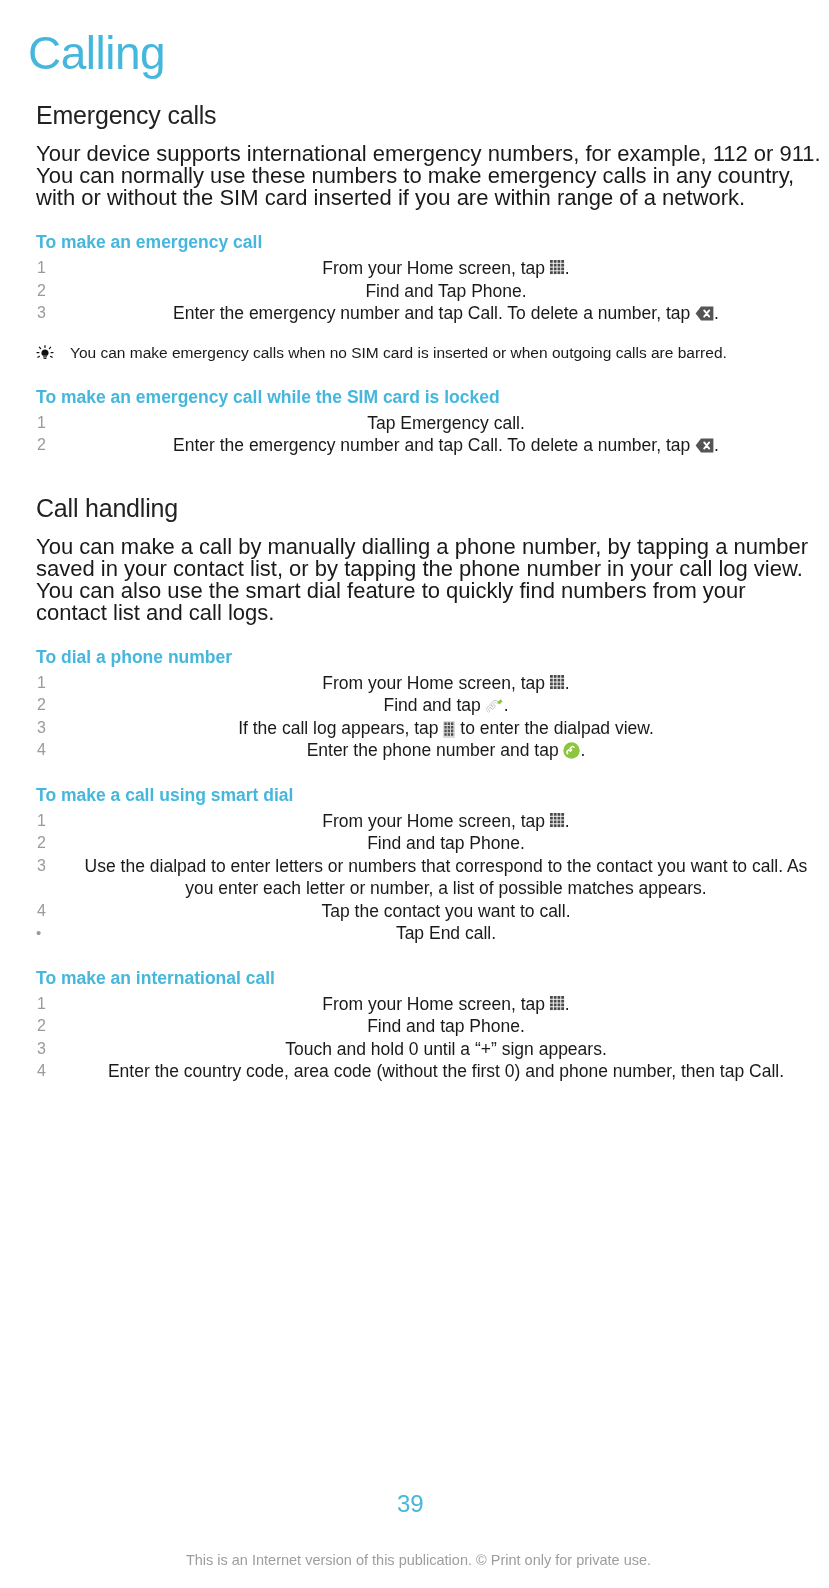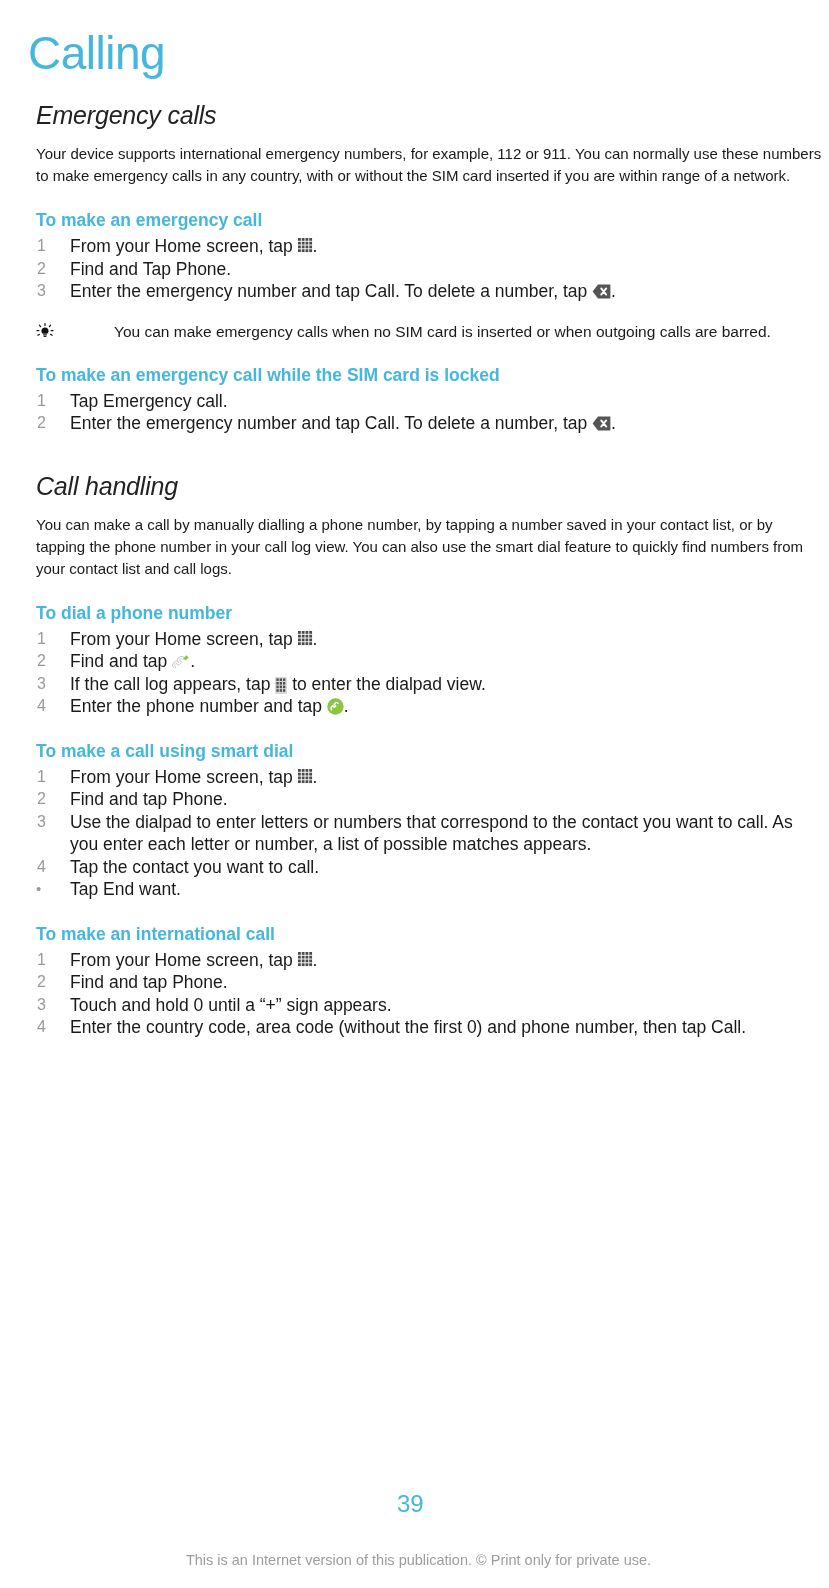--- a/index.html
+++ b/index.html
@@ -44,29 +44,28 @@
   }
 
   
   .section-heading {
     font-size: 25px;
     line-height: 30px;
     font-weight: 400;
     color: #222222;
     margin: 0 0 13px 0;
     letter-spacing: -0.2px;
-    font-style: italic;
   }
   .section-block + .section-block {
     margin-top: 36px;
   }
 
   
   .body-text {
-    font-size: 15px;
+    font-size: 22px;
     line-height: 22px;
     color: #1a1a1a;
     margin: 0 0 8px 0;
     max-width: 786px;
   }
 
   
   .proc-heading {
     font-size: 17.5px;
     line-height: 22px;
@@ -106,29 +105,29 @@
     line-height: 22.5px;
     box-sizing: border-box;
   }
   .step-bullet::before {
     content: "\2022";
     font-size: 15px;
   }
   .step-text {
     flex: 1 1 auto;
     max-width: 752px;
+    text-align: center;
   }
   .b { font-weight: normal; }
 
   
   .tip {
     display: flex;
-    align-items: flex-end;
+    align-items: center;
     margin: 18px 0 0 0;
-    gap: 44px;
   }
   .tip-icon {
     flex: 0 0 34px;
     width: 34px;
     padding-top: 2px;
     box-sizing: border-box;
   }
   .tip-text {
     flex: 1 1 auto;
     font-size: 15.5px;
@@ -327,21 +326,21 @@
             <div class="step-text">Use the dialpad to enter letters or numbers that correspond to the contact you want to call. As you enter each letter or number, a list of possible matches appears.</div>
           </div>
           <div class="step">
             <div class="step-num">4</div>
             <div class="step-text">Tap the contact you want to call.</div>
           </div>
         </div>
         <div class="steps">
           <div class="step">
             <div class="step-bullet"></div>
-            <div class="step-text">Tap <span class="b">End want</span>.</div>
+            <div class="step-text">Tap <span class="b">End call</span>.</div>
           </div>
         </div>
         <h3 class="proc-heading">To make an international call</h3>
         <div class="steps">
           <div class="step">
             <div class="step-num">1</div>
             <div class="step-text">From your Home screen, tap <span class="ic" style="vertical-align: -1px;"><svg width="15" height="15" viewBox="0 0 14.4 14.4">
                   <rect x="0" y="0" width="2.7" height="2.7" fill="#4a4a4a"></rect>
                   <rect x="3.6" y="0" width="2.7" height="2.7" fill="#4a4a4a"></rect>
                   <rect x="7.2" y="0" width="2.7" height="2.7" fill="#4a4a4a"></rect>

